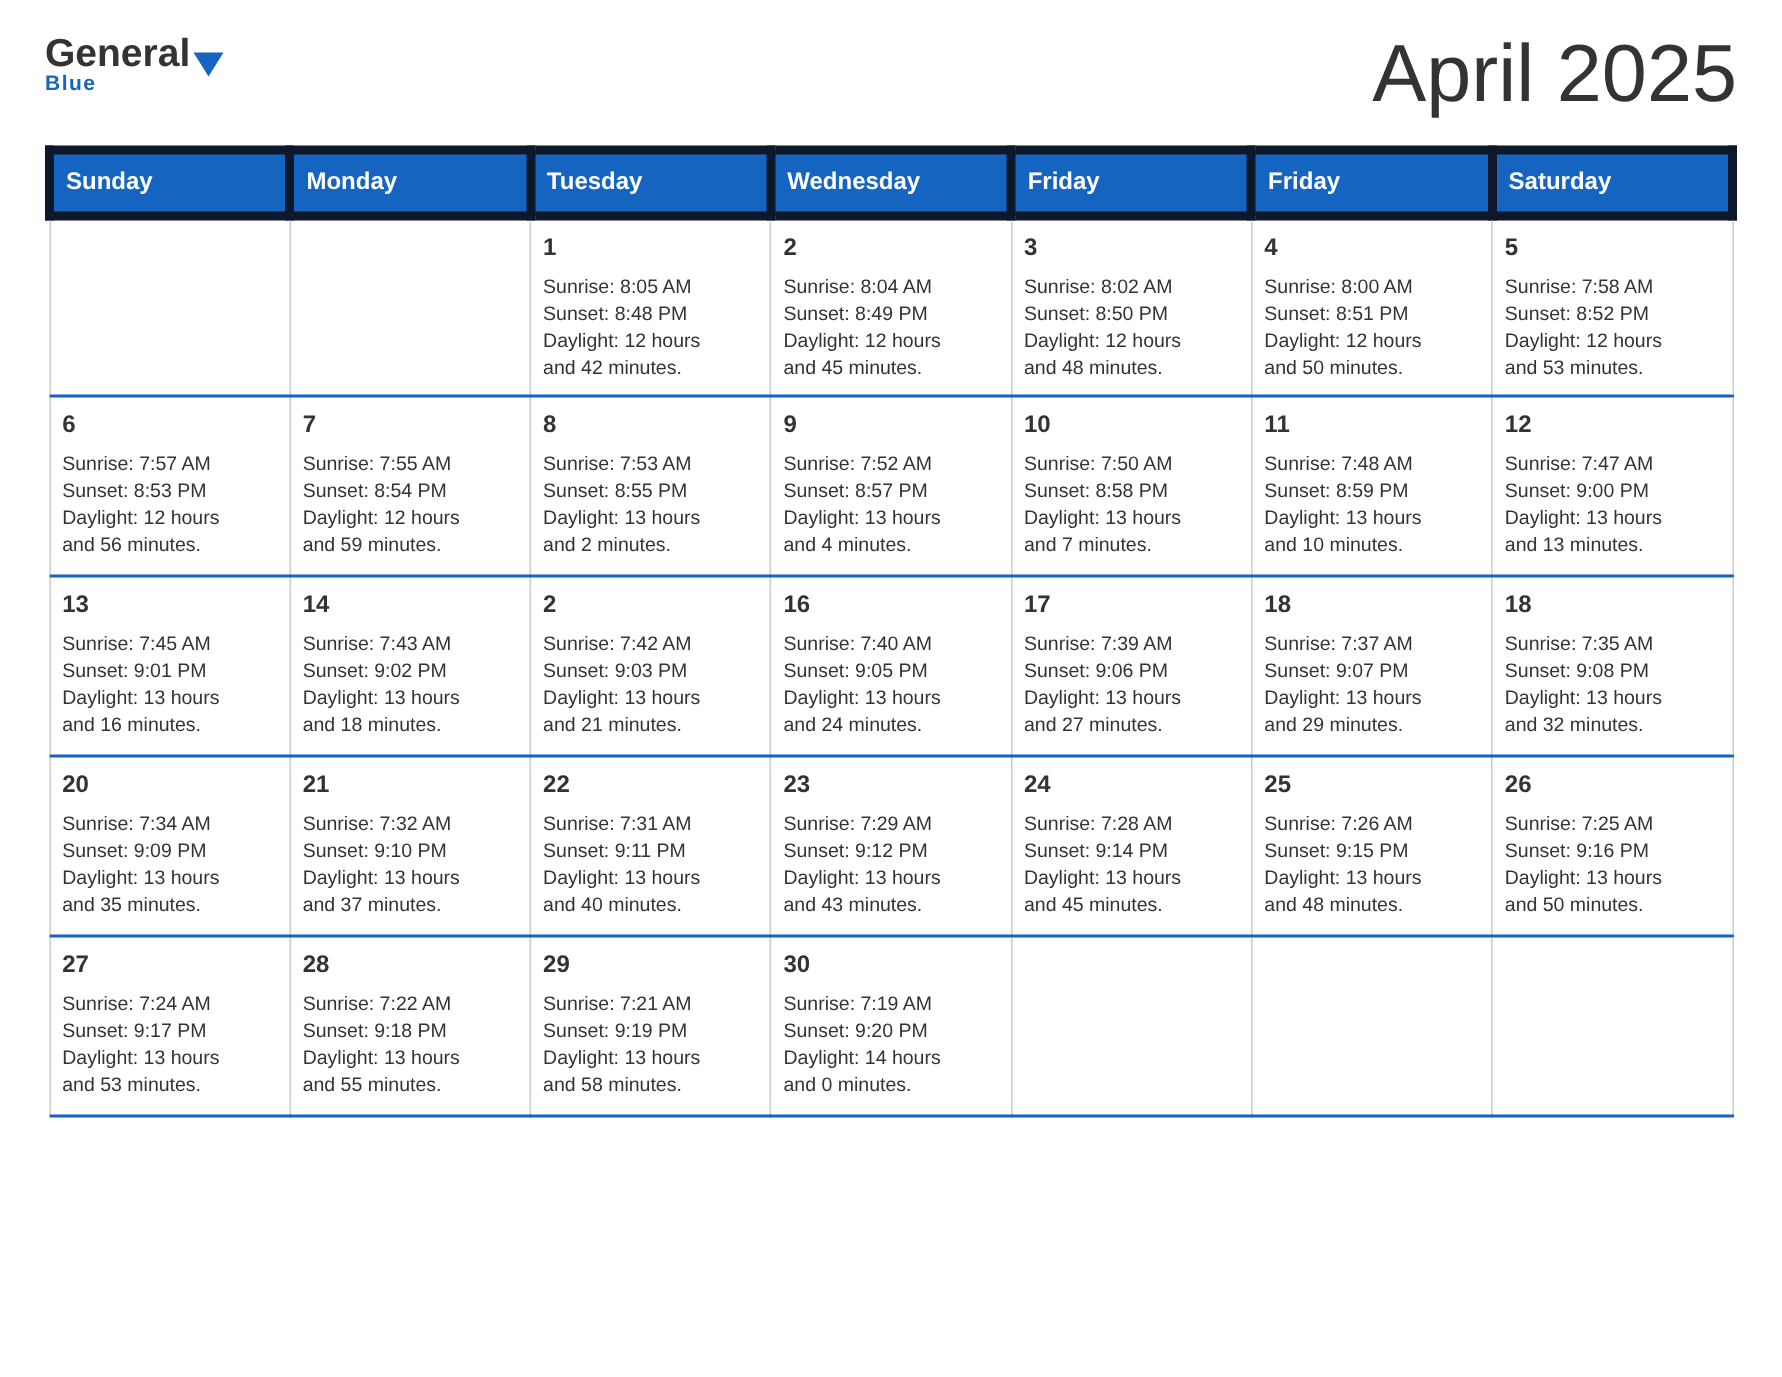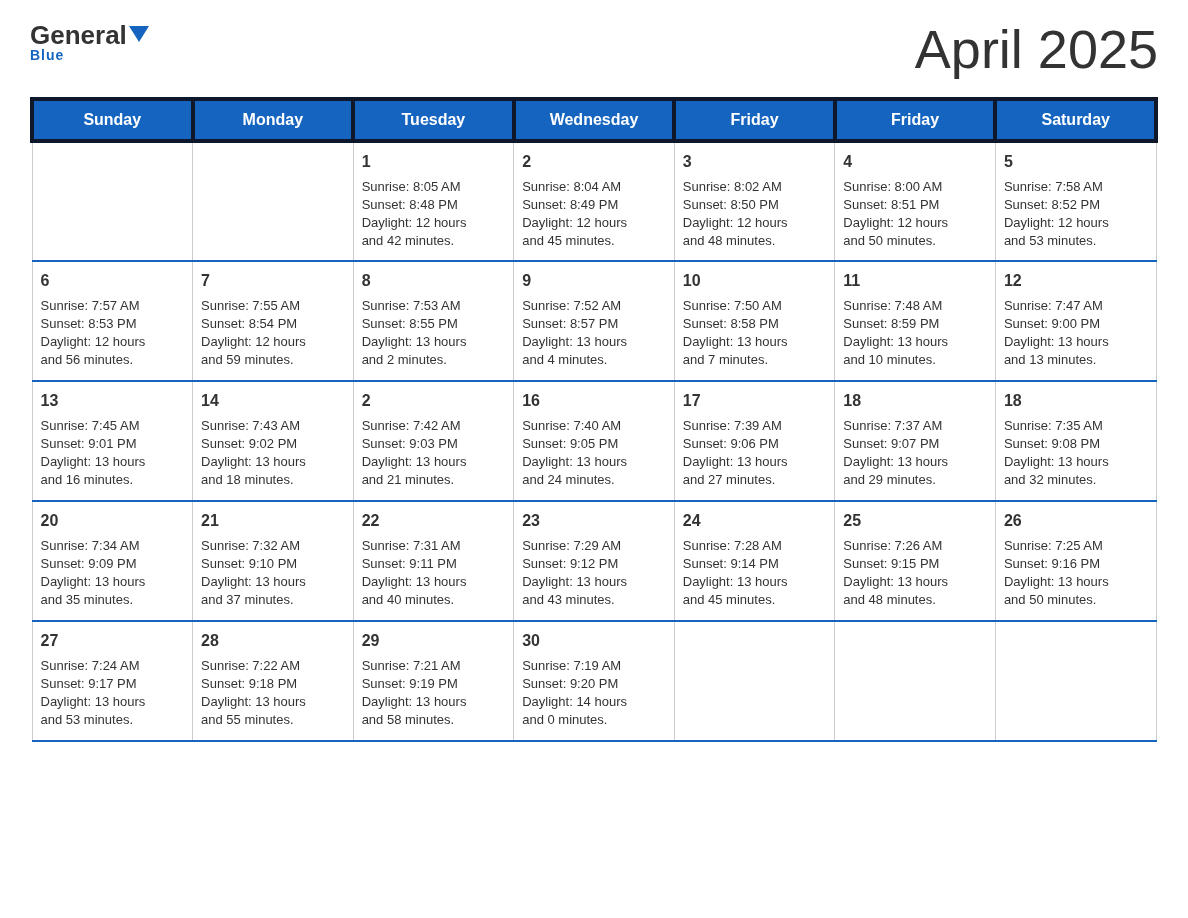--- a/index.html
+++ b/index.html
@@ -17,21 +17,21 @@
       align-items: flex-start;
       margin-bottom: 18px;
     }
     .logo-area {
       display: flex;
       flex-direction: column;
       align-items: flex-start;
     }
     .logo-text {
       display: flex;
-      align-items: center;
+      align-items: flex-end;
       font-size: 26px;
       font-weight: bold;
       color: #333;
     }
     .logo-general { color: #333; }
     .logo-triangle {
       width: 0; height: 0;
       border-left: 10px solid transparent;
       border-right: 10px solid transparent;
       border-top: 16px solid #1565c0;
@@ -65,22 +65,22 @@
       table-layout: fixed;
     }
     thead tr {
       background-color: #1565c0;
       color: #fff;
     }
     thead th {
       padding: 10px 8px;
       font-size: 16px;
       font-weight: bold;
-      text-align: center;
-      border: 4px solid #0f172a;
+      text-align: left;
+      border: 6px solid #0f172a;
     }
     tbody tr {
       border-bottom: 2px solid #1565c0;
     }
     tbody td {
       vertical-align: top;
       padding: 8px 8px;
       border-right: 1px solid #ccc;
       border-left: 1px solid #ccc;
       font-size: 13px;

